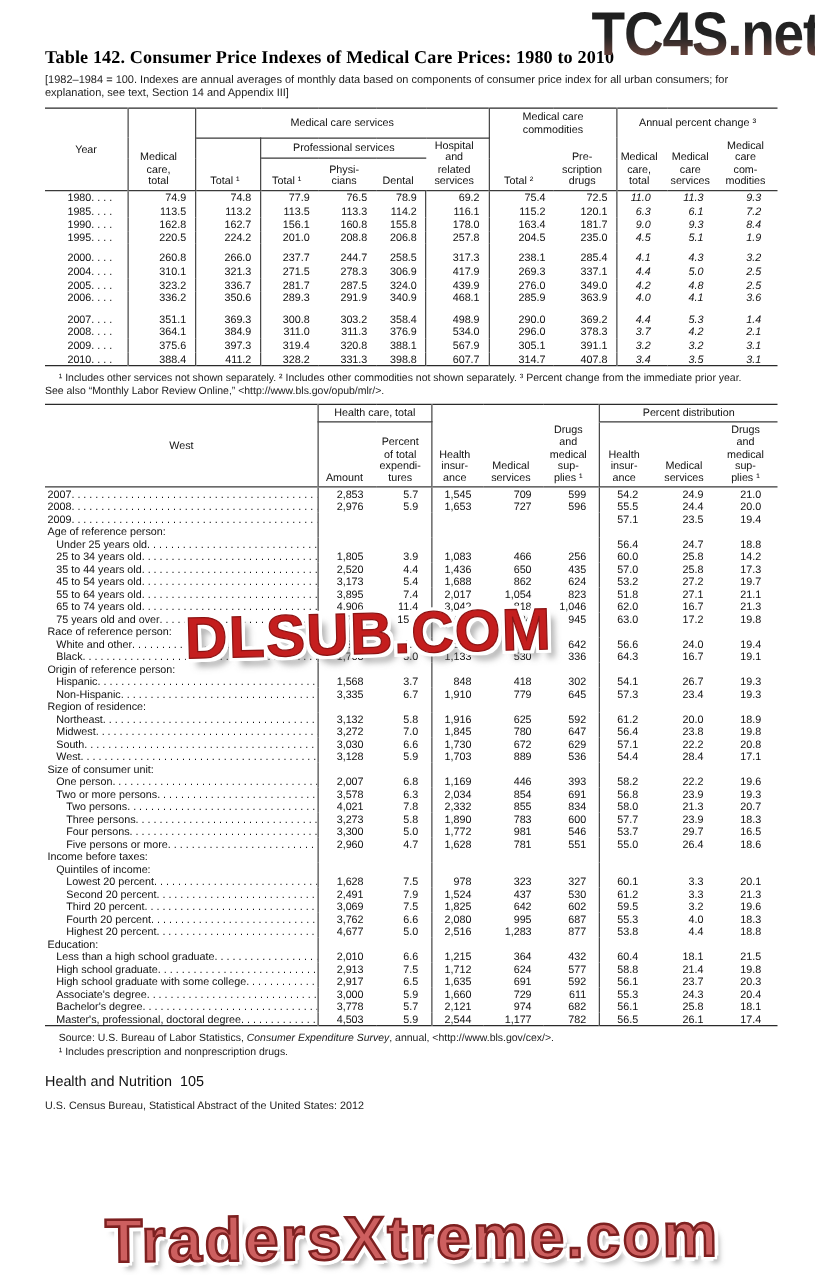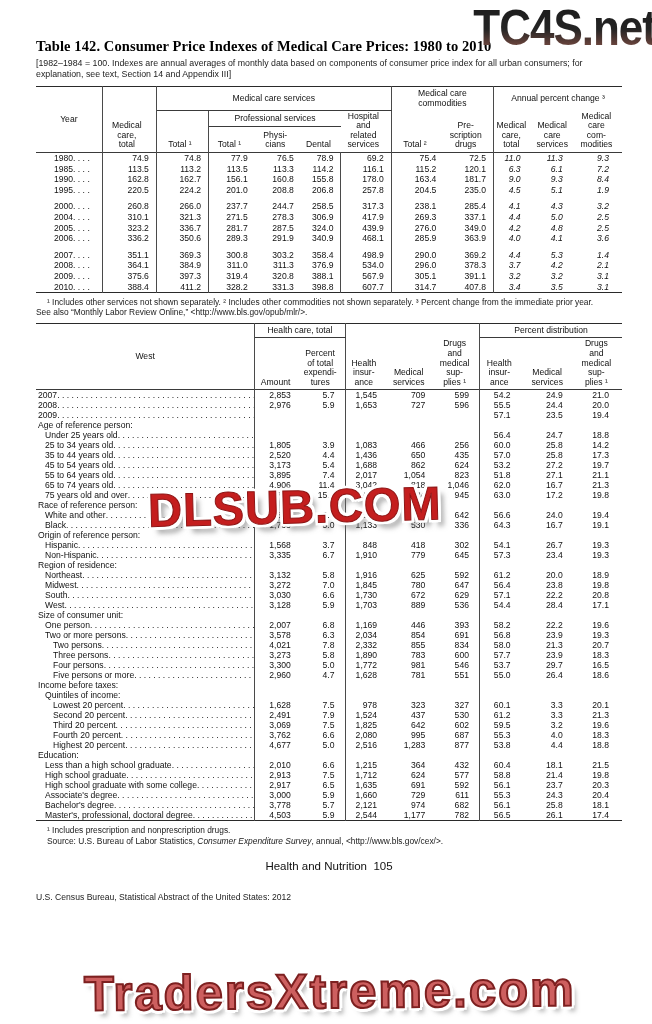--- a/index.html
+++ b/index.html
@@ -36,22 +36,22 @@
   .ind0{padding-left:2px;} .ind1{padding-left:9px;} .ind2{padding-left:17px;}
   .ldr{flex:1;overflow:hidden;white-space:nowrap;color:#111;}
   .ldr::after{content:". . . . . . . . . . . . . . . . . . . . . . . . . . . . . . . . . . . . . . . . . . . . . .";}
   #t143 td.pd{padding-right:13px;}
   #t143 td.amt{padding-right:10px;}
 
   
   .fnotes{font-size:8.4px;line-height:10.3px;margin-top:4px;width:566px;color:#1a1a1a;}
   .fnotes p{margin:0;}
   .fnotes p.ind{text-indent:11px;}
-  .foot-right{margin-top:14px;text-align:center;font-size:11.5px;color:#111;width:586px;}
-  .foot-left{margin-top:20px;font-size:8.6px;color:#222;}
+  .foot-right{margin-top:14px;text-align:left;font-size:11.5px;color:#111;width:586px;}
+  .foot-left{margin-top:7px;font-size:8.6px;color:#222;}
 
   
   .wm{position:absolute;z-index:6;font-weight:bold;pointer-events:none;}
   .wm-top{top:0px;right:-4px;font-size:44px;letter-spacing:-1px;
           font-family:"Liberation Sans",sans-serif;
           background:linear-gradient(180deg,#1b1b1b 0%,#242424 52%,#63413a 78%,#9a675d 100%);
           -webkit-background-clip:text;background-clip:text;color:transparent;
           transform:scaleY(1.12);transform-origin:top right;}
   .wm-mid{top:479px;left:148px;font-size:47px;letter-spacing:1px;color:#c41e1e;
           -webkit-text-stroke:1px #8c1414;transform:rotate(-1.5deg);
@@ -1031,22 +1031,22 @@
             <td class="amt">1,177</td>
             <td class="bR amt">782</td>
             <td class="pd">56.5</td>
             <td class="pd">26.1</td>
             <td class="pd">17.4</td>
           </tr>
         </tbody>
     </table>
 
     <div class="fnotes">
+      <p class="ind"><span>Source: U.S. Bureau of Labor Statistics, </span><i>Consumer Expenditure Survey</i><span>, annual, &lt;http://www.bls.gov/cex/&gt;.</span></p>
       <p class="ind">¹ Includes prescription and nonprescription drugs.</p>
-      <p class="ind"><span>Source: U.S. Bureau of Labor Statistics, </span><i>Consumer Expenditure Survey</i><span>, annual, &lt;http://www.bls.gov/cex/&gt;.</span></p>
     </div>
 
     <div class="foot-right">
       <span>Health and Nutrition</span>&nbsp;&nbsp;<span>105</span>
     </div>
     <div class="foot-left">U.S. Census Bureau, Statistical Abstract of the United States: 2012</div>
   </div>
 
   <div class="wm wm-top">TC4S.net</div>
   <div class="wm wm-mid">DLSUB.COM</div>

